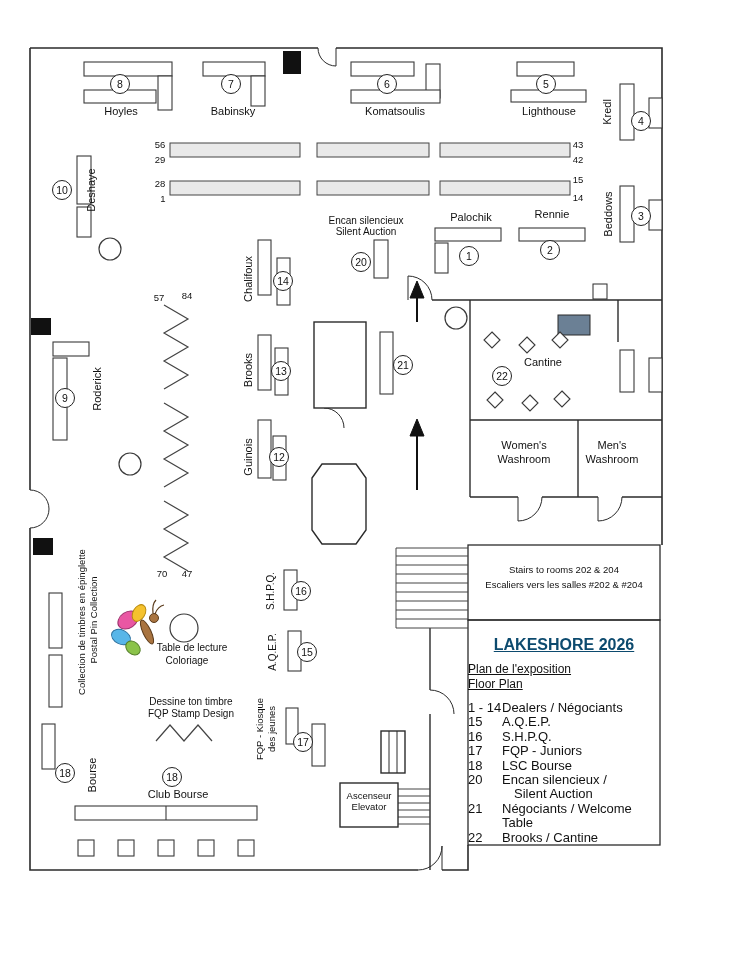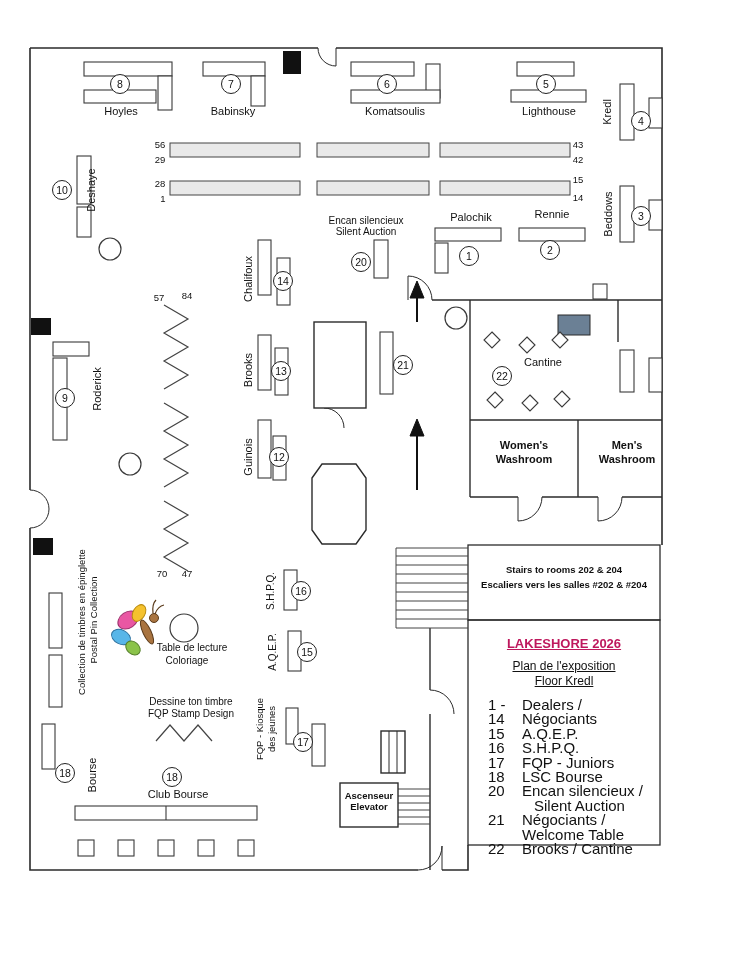--- a/index.html
+++ b/index.html
@@ -6,31 +6,31 @@
   .canvas{position:relative;width:739px;height:956px;background:#fff;overflow:hidden;
           font-family:"Liberation Sans",sans-serif;color:#111;}
   svg.plan{position:absolute;left:0;top:0;}
   .lbl{position:absolute;transform:translate(-50%,-50%);white-space:nowrap;font-size:11px;color:#111;line-height:1;}
   .rot{transform:translate(-50%,-50%) rotate(-90deg);}
   .s10{font-size:10px;}
   .s9{font-size:9.5px;}
   .cnum{position:absolute;width:20px;height:20px;border:1.3px solid #222;border-radius:50%;
         background:#fff;display:flex;align-items:center;justify-content:center;
         font-size:10.5px;transform:translate(-50%,-50%);box-sizing:border-box;}
-  .block{position:absolute;text-align:center;font-weight:bold;}
+  .block{position:absolute;text-align:center;}
   .stairs-note{left:468px;top:562px;width:192px;font-size:9.5px;line-height:15px;}
   .washroom-w{left:470px;top:438px;width:108px;font-size:11px;line-height:14px;}
-  .washroom-m{left:578px;top:438px;width:68px;font-size:11px;line-height:14px;padding-left:15px;}
+  .washroom-m{left:578px;top:438px;width:68px;font-size:11px;line-height:14px;}
   .elev-lbl{left:340px;top:790px;width:58px;font-size:9.5px;line-height:11px;}
   .legend{position:absolute;left:468px;top:620px;width:192px;box-sizing:border-box;padding-top:16px;}
-  .legend-title{text-align:center;font-weight:bold;font-size:13px;color:#be185d;
+  .legend-title{text-align:center;font-weight:bold;font-size:16px;color:#0c4a6e;
                 text-decoration:underline;margin-bottom:8px;}
-  .legend-sub{text-align:center;font-size:12px;text-decoration:underline;line-height:15px;}
+  .legend-sub{font-size:12px;text-decoration:underline;line-height:15px;}
   .legend-items{margin-top:9px;}
-  .lrow{display:flex;padding-left:20px;font-size:15px;line-height:14.4px;}
+  .lrow{display:flex;padding-left:0;font-size:13px;line-height:14.4px;}
   .lnum{width:34px;flex:none;}
   .llab{flex:1;}
   .llab.indent{padding-left:12px;}
 </style>
 </head>
 <body>
 
 <div class="canvas">
 
 <svg class="plan" width="739" height="956" viewBox="0 0 739 956">
@@ -317,21 +317,21 @@
   <div>Escaliers vers les salles #202 &amp; #204</div>
 </div>
 <div class="block elev-lbl">
   <div>Ascenseur</div>
   <div>Elevator</div>
 </div>
 
 <div class="legend">
   <div class="legend-title">LAKESHORE 2026</div>
   <div class="legend-sub">Plan de l'exposition</div>
-  <div class="legend-sub">Floor Kredl</div>
+  <div class="legend-sub">Floor Plan</div>
   <div class="legend-items">
     <div class="lrow">
       <span class="lnum">1 - 14</span>
           <span class="llab">Dealers / Négociants</span>
     </div>
     <div class="lrow">
       <span class="lnum">15</span>
           <span class="llab">A.Q.E.P.</span>
     </div>
     <div class="lrow">

